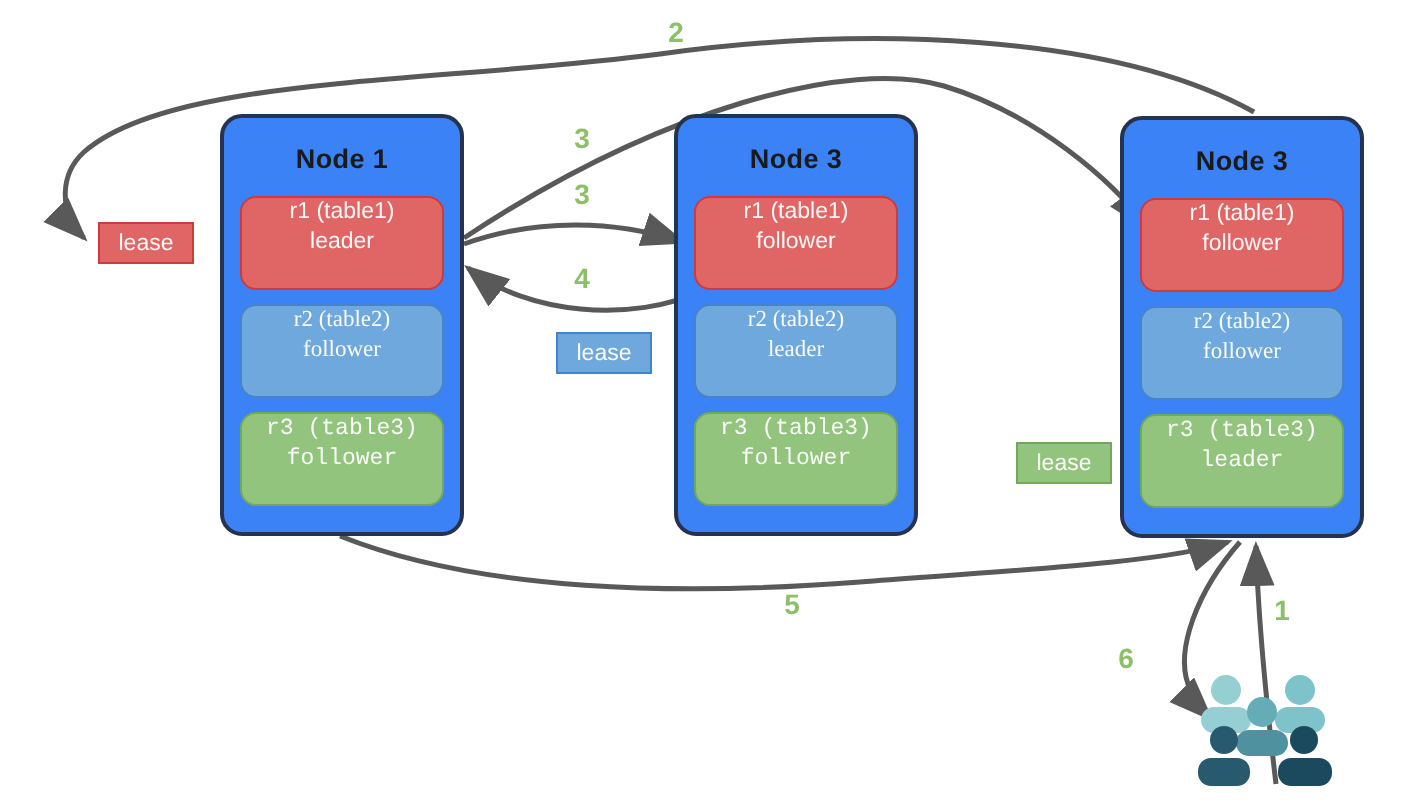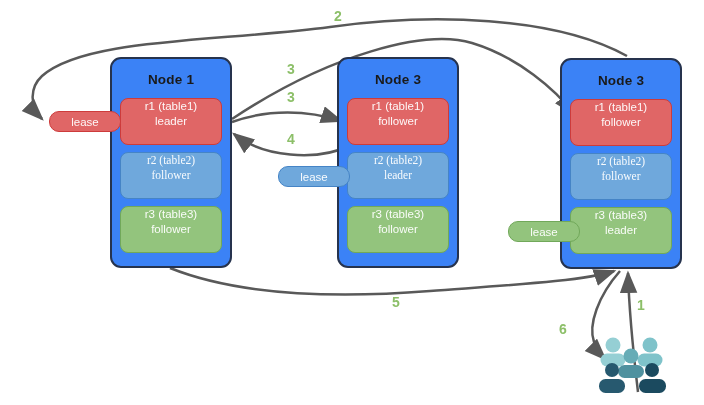--- a/index.html
+++ b/index.html
@@ -17,23 +17,23 @@
     font-size:13.5px;font-weight:bold;color:#1a1a1a;margin-bottom:11px;letter-spacing:.2px;
   }
   .chip{
     width:102px;height:47px;border-radius:8px;box-sizing:border-box;
     display:flex;flex-direction:column;align-items:center;justify-content:flex-start;
     font-size:11.5px;line-height:1.32;color:rgba(255,255,255,0.95);
     margin-bottom:7px;text-align:center;
   }
   .chip-red{background:#E06666;border:1.5px solid #cd3b3b;}
   .chip-blue{background:#6FA8DC;border:1.5px solid #4584c6;font-family:Liberation Serif, serif;}
-  .chip-green{background:#93C47D;border:1.5px solid #71a85a;}
+  .chip-green{background:#93C47D;border:1.5px solid #71a85a;font-family:Liberation Mono, monospace;}
   .lease{
-    position:absolute;width:72px;height:21px;border-radius:10px;
+    position:absolute;width:48px;height:21px;border-radius:0;
     display:flex;align-items:center;justify-content:center;
     font-size:11.5px;color:rgba(255,255,255,0.95);box-sizing:border-box;
   }
   .lease-red{background:#E06666;border:1.5px solid #cd3b3b;}
   .lease-blue{background:#6FA8DC;border:1.5px solid #4584c6;}
   .lease-green{background:#93C47D;border:1.5px solid #71a85a;}
   .step{
     position:absolute;font-size:14px;font-weight:bold;color:#8cbf68;
     width:14px;text-align:center;
   }

